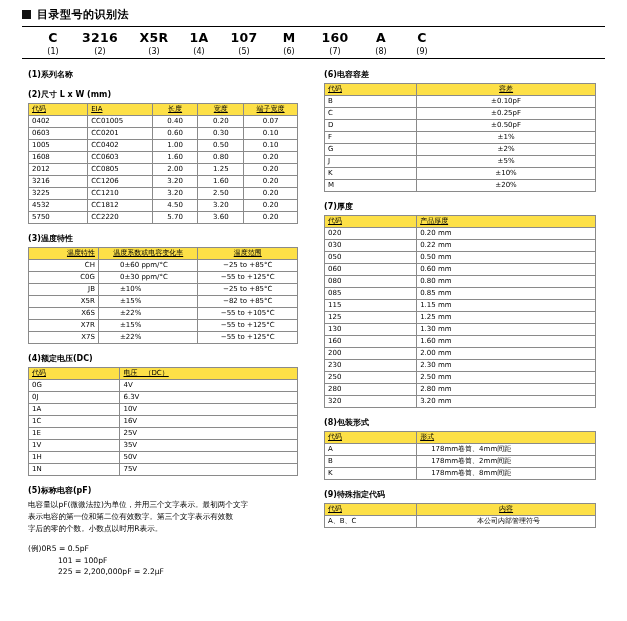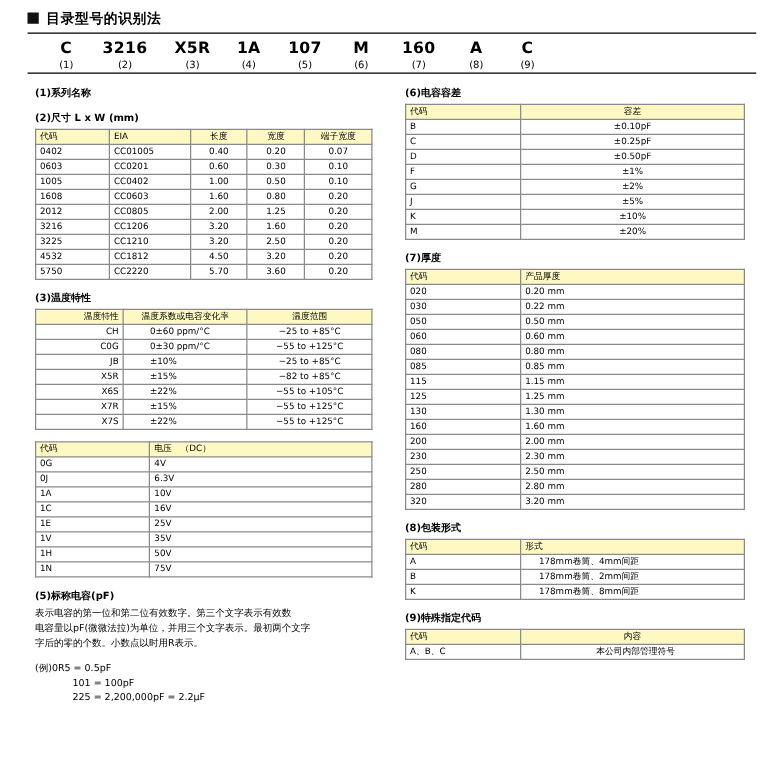--- a/index.html
+++ b/index.html
@@ -114,23 +114,24 @@
     font-size: 7px;
     width: 100%;
   }
   table.t th, table.t td {
     border: 1px solid #8a8a8a;
     padding: 1px 3px;
     line-height: 1.25;
     height: 9px;
   }
   table.t th {
-    background: #fef9c3;
+    background: #fde047;
     font-weight: normal;
     text-align: center;
+    text-decoration: underline;
   }
   table.t td {
     text-align: center;
   }
   td.l, th.l { text-align: left; }
 
   
   .t-size td:nth-child(1), .t-size th:nth-child(1) { width: 22%; text-align: left; }
   .t-size td:nth-child(2), .t-size th:nth-child(2) { width: 24%; text-align: left; }
   .t-size td:nth-child(3), .t-size th:nth-child(3) { width: 17%; }
@@ -353,20 +354,21 @@
             <tr>
               <td>X7S</td>
               <td>±22%</td>
               <td>−55 to +125°C</td>
             </tr>
           </tbody>
         </table>
       </div>
 
       <div class="sec">
+        <div class="sec-title">(4)额定电压(DC)</div>
         <table class="t t-volt">
           <thead>
             <tr>
               <th class="l">代码</th>
               <th class="l">电压　（DC）</th>
             </tr>
           </thead>
           <tbody>
             <tr>
               <td class="l">0G</td>
@@ -400,22 +402,22 @@
               <td class="l">1N</td>
               <td class="l">75V</td>
             </tr>
           </tbody>
         </table>
       </div>
 
       <div class="sec">
         <div class="sec-title">(5)标称电容(pF)</div>
         <div class="para">
+          <p>电容量以pF(微微法拉)为单位，并用三个文字表示。最初两个文字</p>
           <p>表示电容的第一位和第二位有效数字。第三个文字表示有效数</p>
-          <p>电容量以pF(微微法拉)为单位，并用三个文字表示。最初两个文字</p>
           <p>字后的零的个数。小数点以时用R表示。</p>
         </div>
         <div class="example">
           <div class="ex-first">
             <span>(例)</span><span>0R5 = 0.5pF</span>
           </div>
           <div class="ex-line">101 = 100pF</div>
           <div class="ex-line">225 = 2,200,000pF = 2.2μF</div>
         </div>
       </div>

